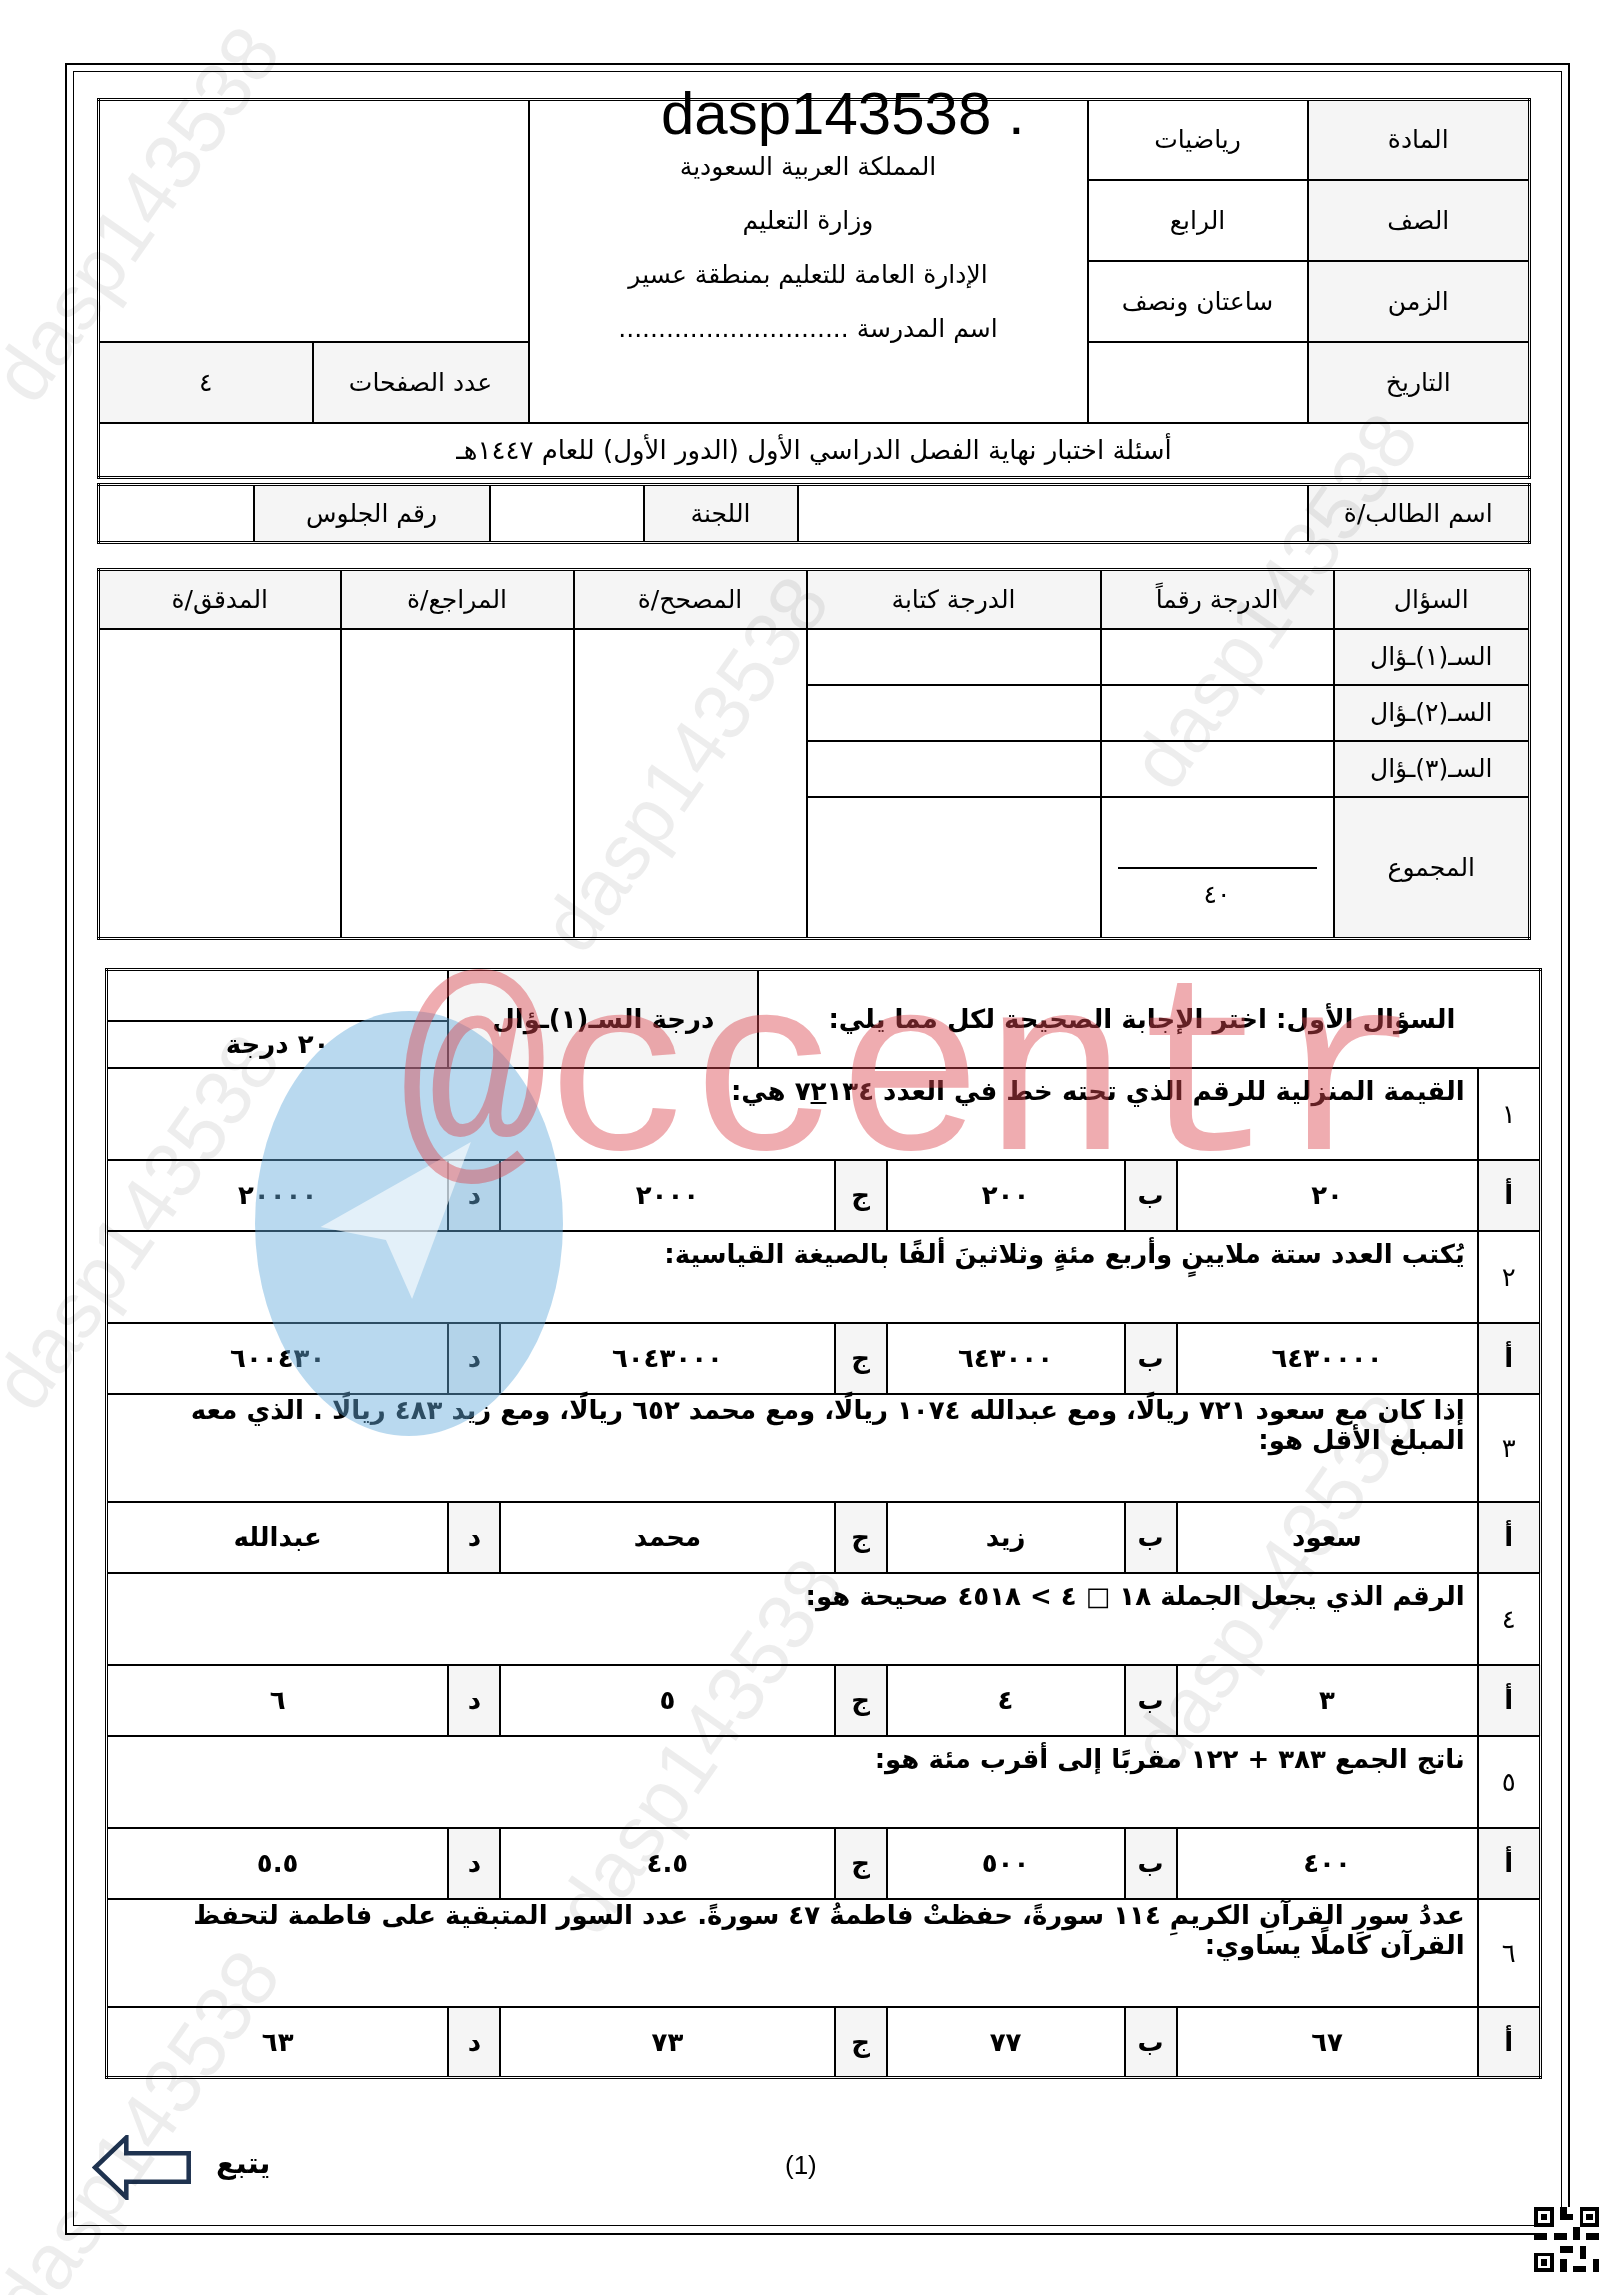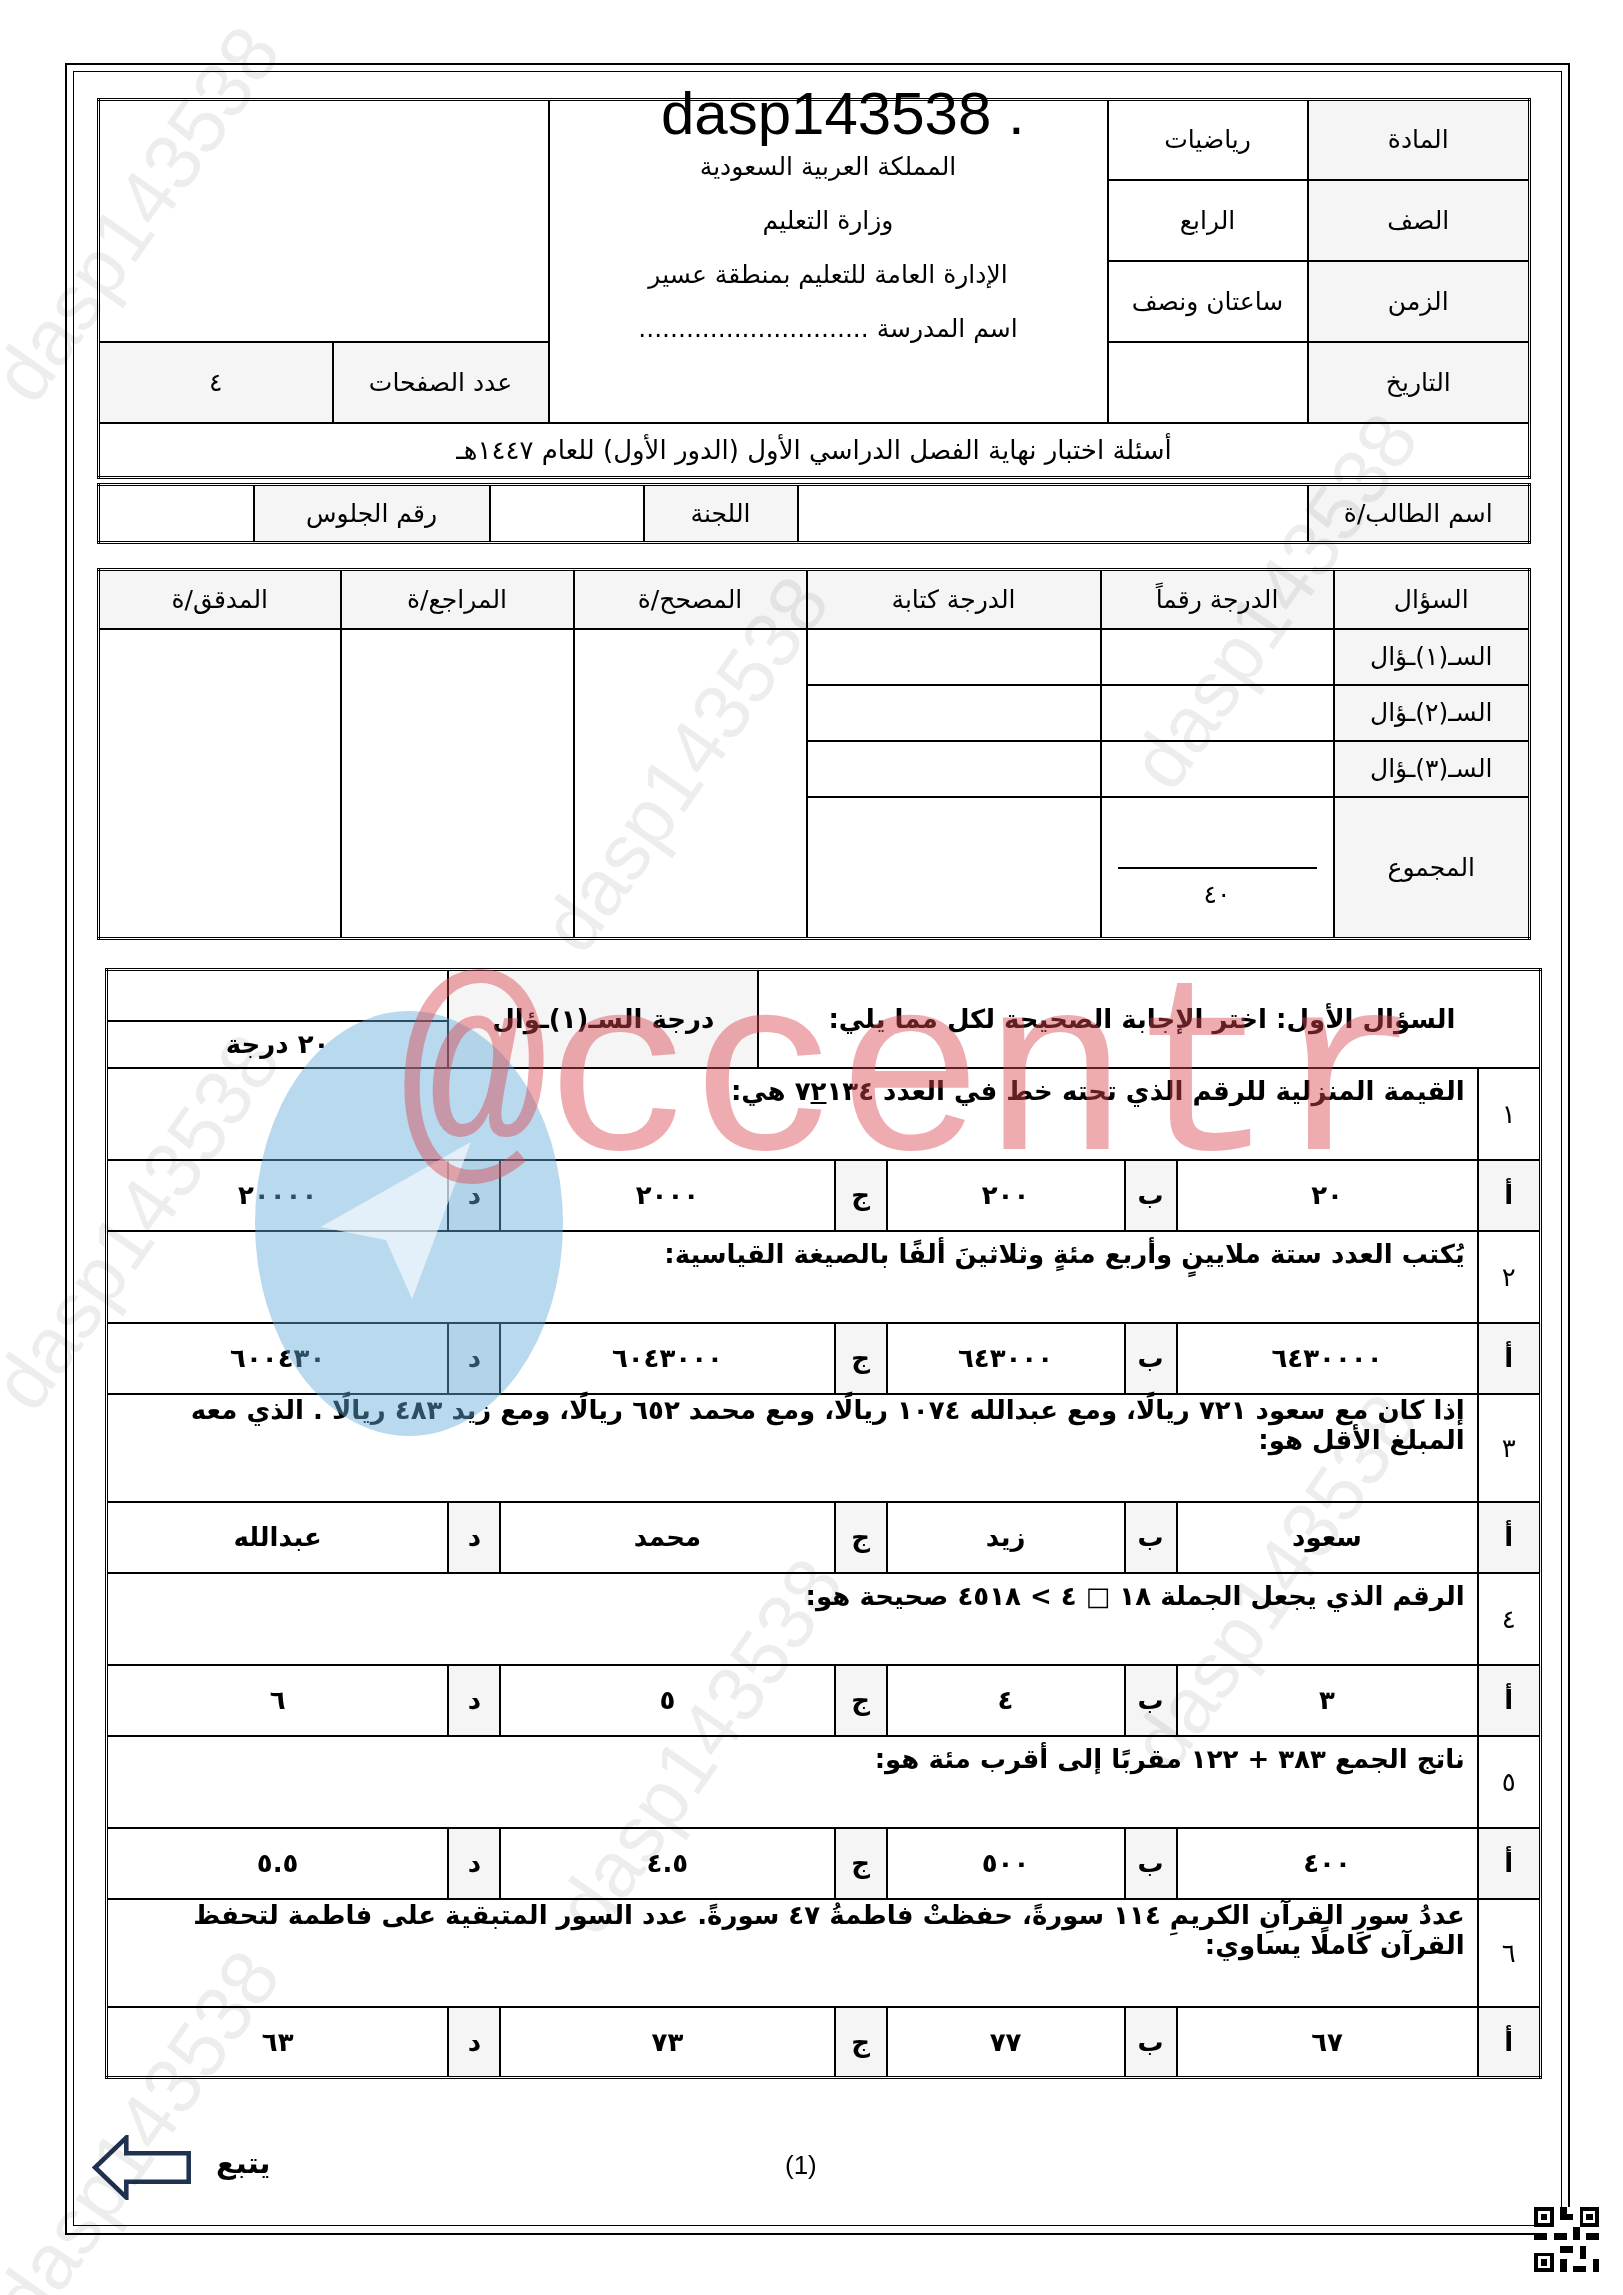--- a/index.html
+++ b/index.html
@@ -61,21 +61,21 @@
 
 <div class="page-frame"></div>
 <div class="page-frame-inner"></div>
 
 <div class="hdr-id">dasp143538 .</div>
 
 <table class="hdr">
   <tbody>
       <tr style="height:80px">
     <td class="shade" style="width:222px">المادة</td>
-    <td style="width:200px">رياضيات</td>
+    <td style="width:220px">رياضيات</td>
     <td rowspan="4" class="ministry-block" style="width:559px">
       <div>المملكة العربية السعودية</div>
       <div>وزارة التعليم</div>
       <div>الإدارة العامة للتعليم بمنطقة عسير</div>
       <div>اسم المدرسة .............................</div>
     </td>
     <td colspan="2" rowspan="3" style="border-bottom:2.6px solid #000"></td>
   </tr>
   <tr style="height:81px">
     <td class="shade">الصف</td>

